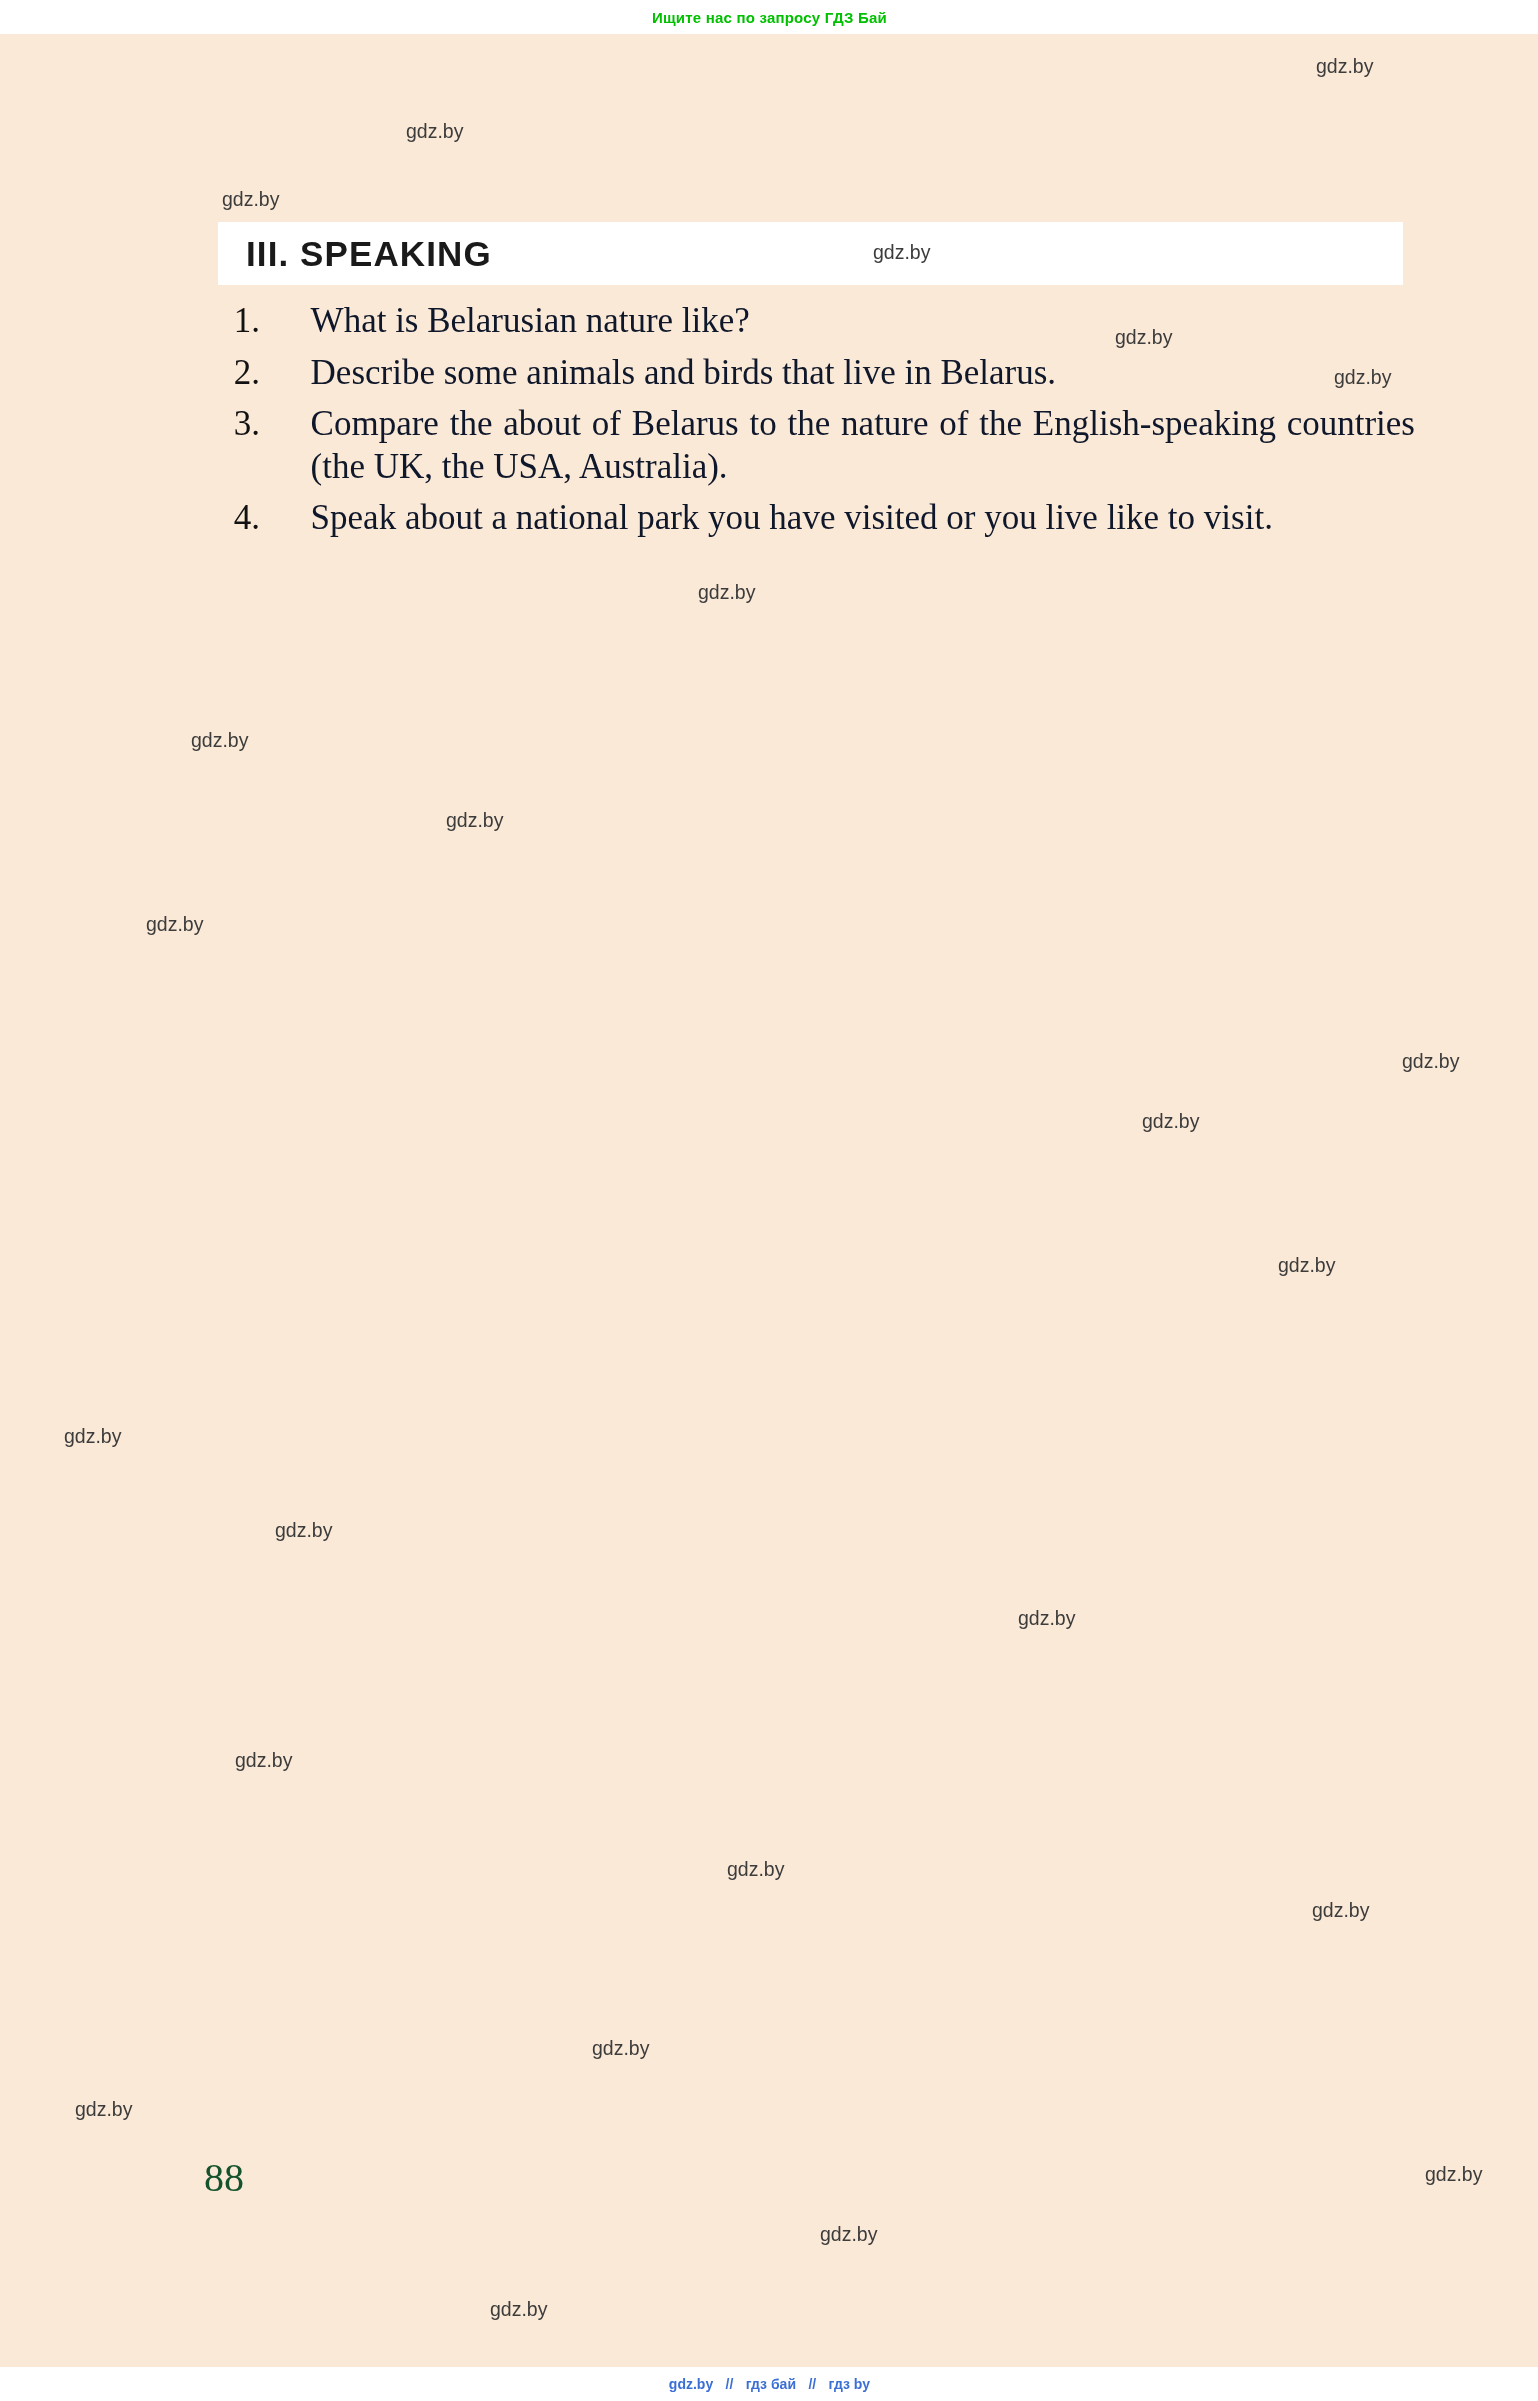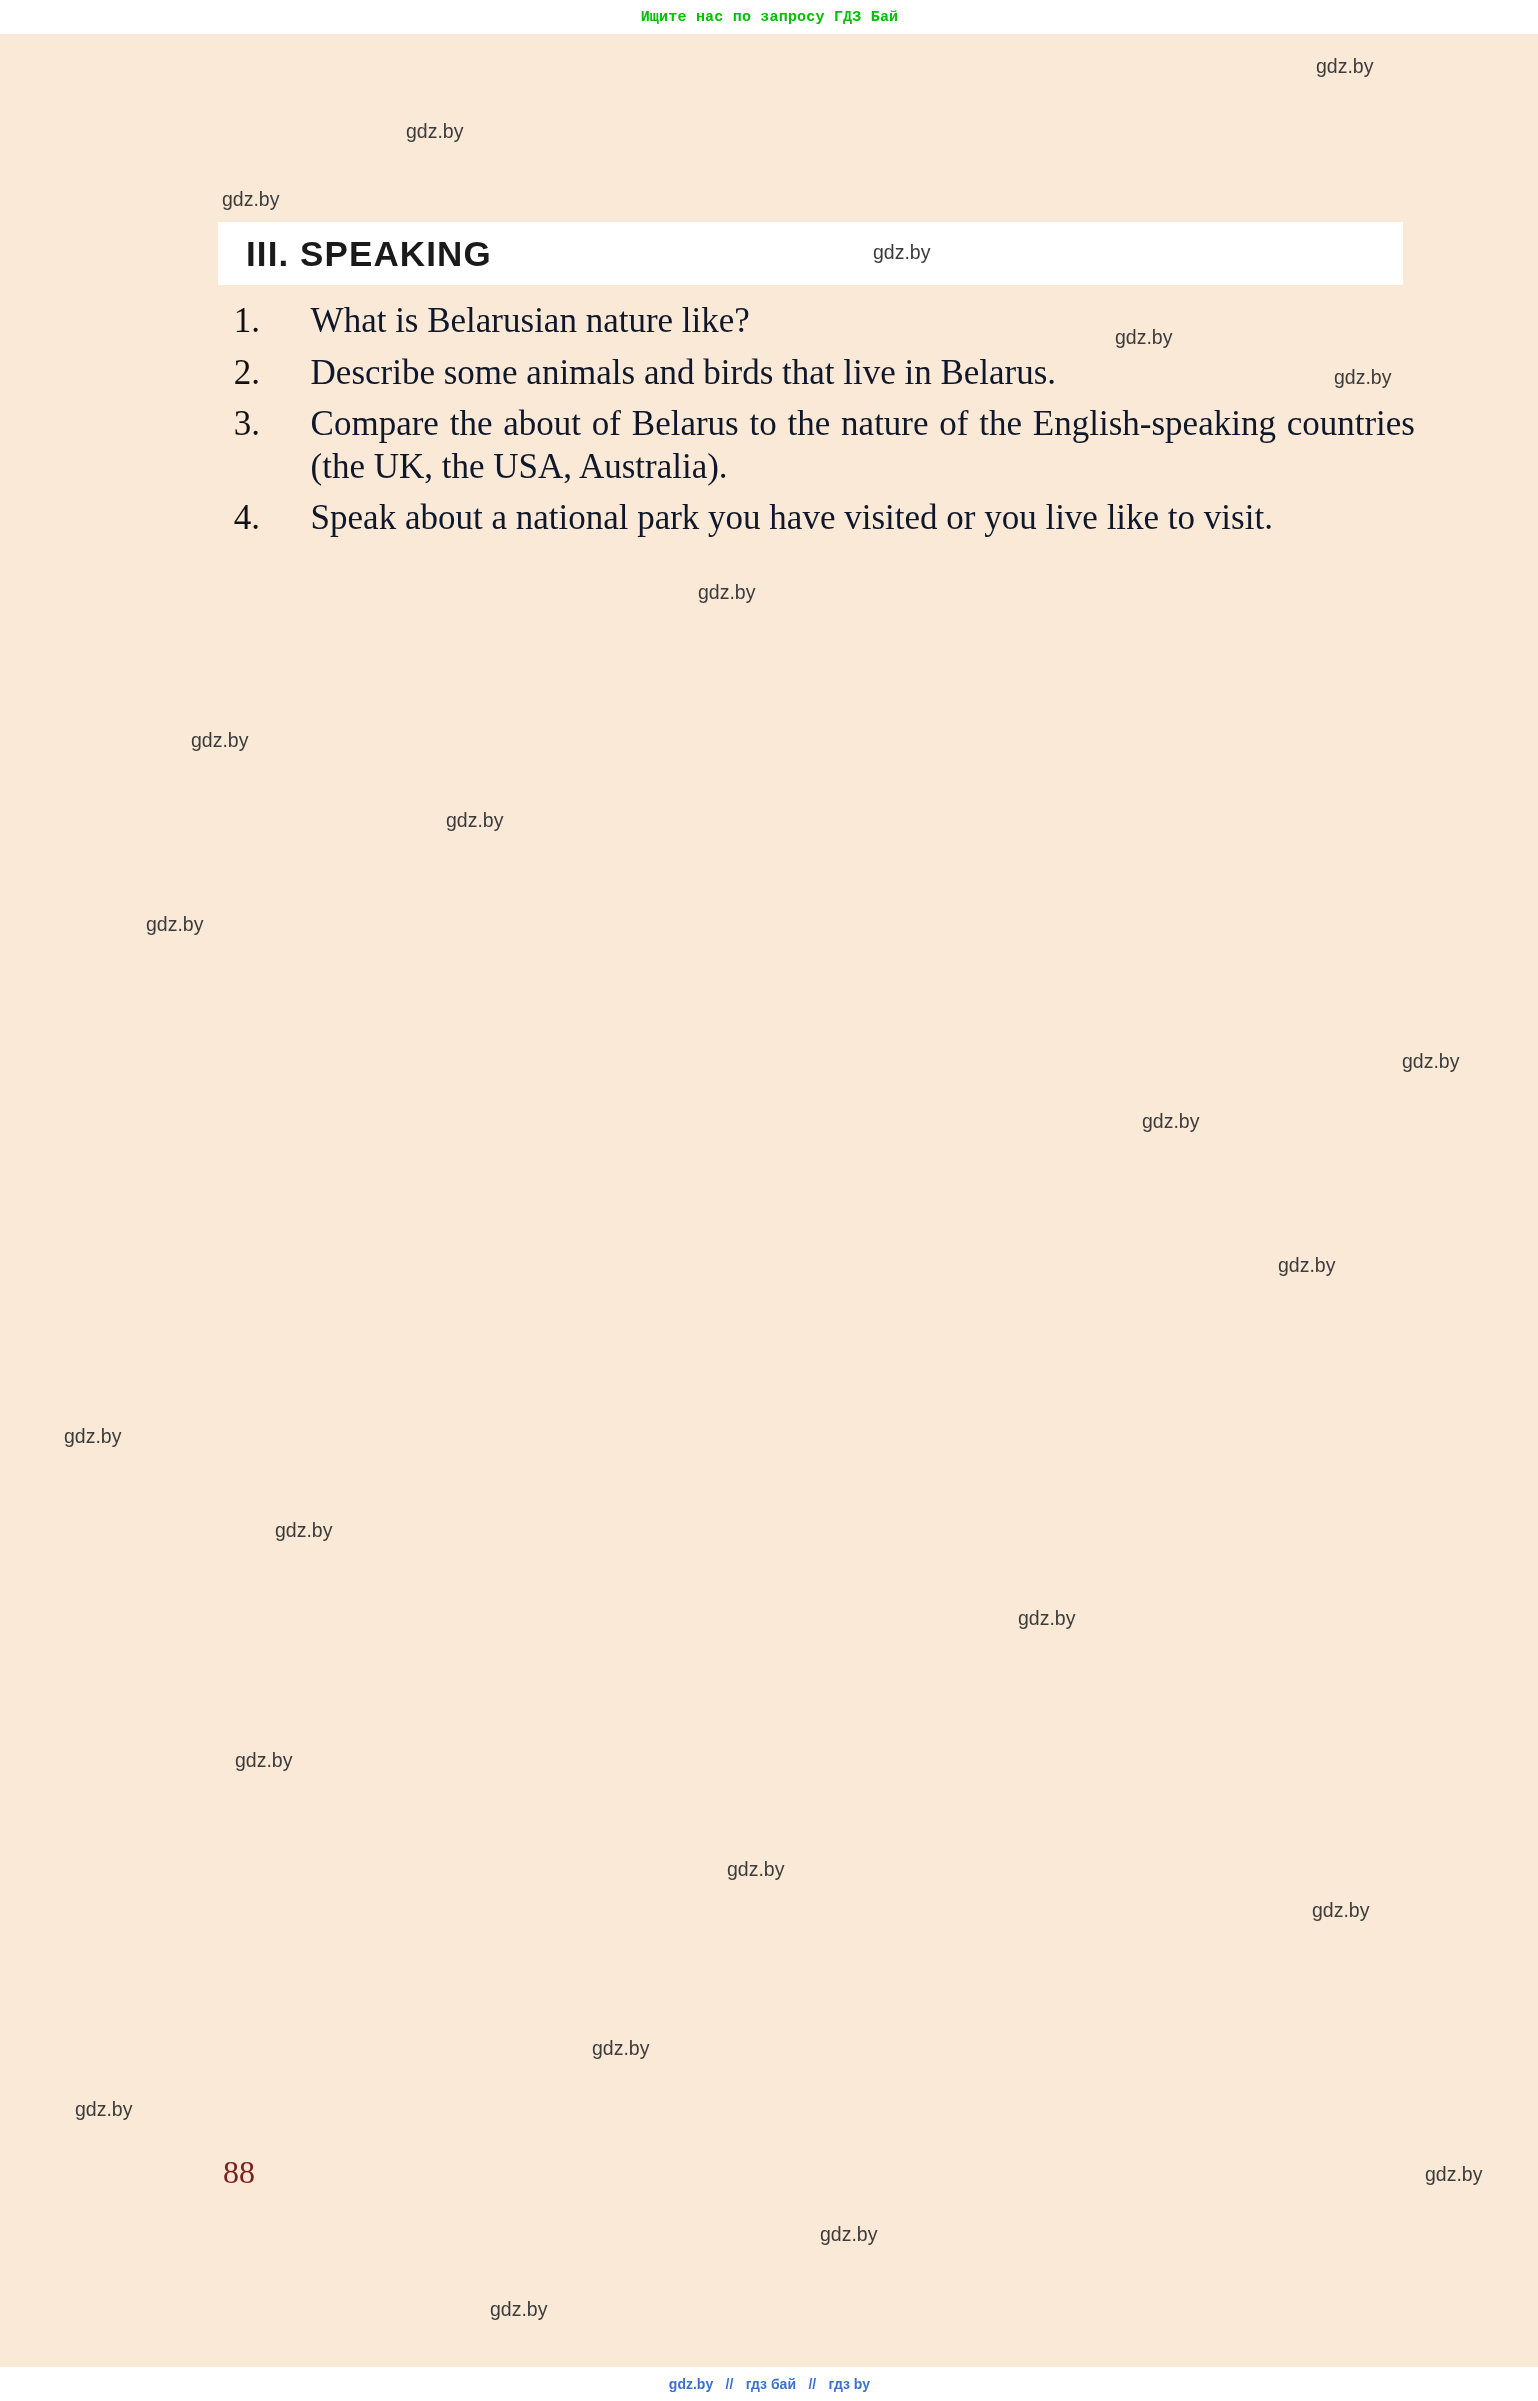--- a/index.html
+++ b/index.html
@@ -28,21 +28,21 @@
     top: 0;
     width: 1539px;
     height: 34px;
     background: #ffffff;
     display: flex;
     align-items: center;
     justify-content: center;
   }
   .top-banner-text {
     color: #00c000;
-    font-family: Liberation Mono, monospace;
+    font-family: Liberation Sans, sans-serif;
     font-size: 15px;
     font-weight: bold;
     letter-spacing: 0.2px;
   }
   .bottom-banner {
     position: absolute;
     left: 0;
     bottom: 0;
     width: 1539px;
     height: 34px;
@@ -116,25 +116,25 @@
     margin-left: 40px;
   }
   .task-text.justify {
     text-align: justify;
     text-align-last: left;
   }
 
   
   .page-number {
     position: absolute;
-    left: 223px;
+    left: 204px;
     top: 2154px;
     font-family: "Liberation Serif", serif;
-    font-size: 32px;
-    color: #7f1d1d;
+    font-size: 40px;
+    color: #14532d;
   }
 
   
   .copyright {
     position: absolute;
     left: 390px;
     top: 2190px;
     font-family: "Liberation Sans", sans-serif;
     font-size: 29px;
     color: #f2a8c8;

